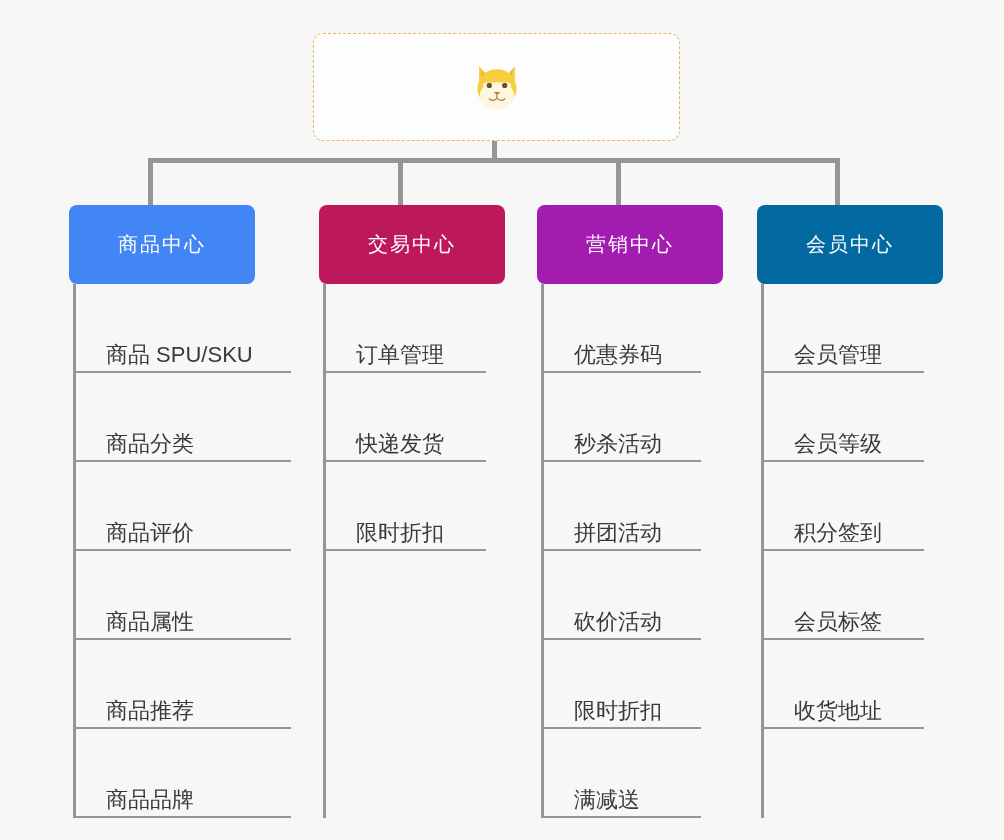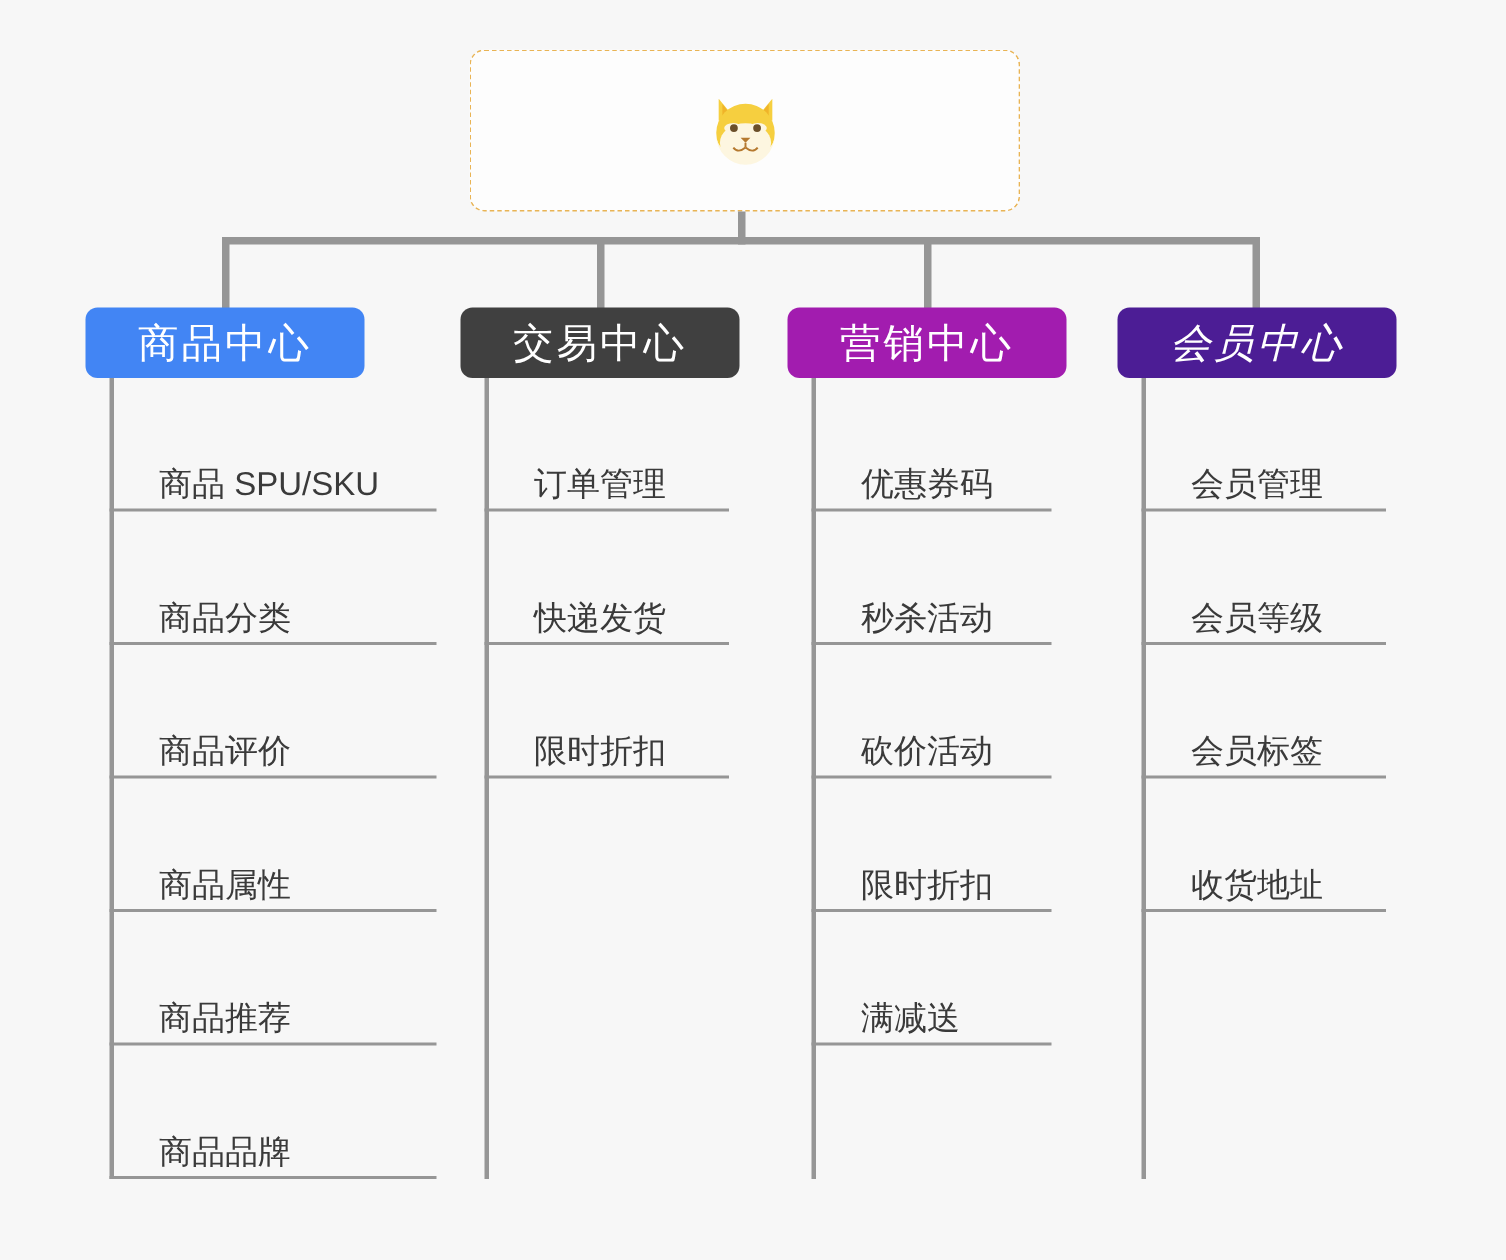--- a/index.html
+++ b/index.html
@@ -75,29 +75,30 @@
   }
 
   
   .column {
     position: absolute;
     top: 205px;
     width: 186px;
   }
   .cat-box {
     width: 186px;
-    height: 47px;
+    height: 79px;
     border-radius: 8px;
     display: flex;
     align-items: center;
     justify-content: center;
     color: #ffffff;
-    font-size: 27px;
+    font-size: 20px;
     letter-spacing: 2px;
     box-sizing: border-box;
+    margin-left: 12px;
   }
 
   
   .leaf-tree {
     position: relative;
     margin-left: 16px;          
     padding-top: 0;
   }
   .leaf-trunk {
     position: absolute;
@@ -187,21 +188,21 @@
             <span class="leaf-label">商品推荐</span>
             <div class="leaf-underline" style="width: 218px;"></div>
           </div>
           <div class="leaf-item">
             <span class="leaf-label">商品品牌</span>
             <div class="leaf-underline" style="width: 218px;"></div>
           </div>
         </div>
       </div>
       <div class="column" style="left: 307px;">
-        <div class="cat-box" style="background: #404040;">
+        <div class="cat-box" style="background: #be185d;">
           <span>交易中心</span>
         </div>
         <div class="leaf-tree">
           <div class="leaf-trunk" style="height: 534px;"></div>
           <div class="leaf-item">
             <span class="leaf-label">订单管理</span>
             <div class="leaf-underline" style="width: 163px;"></div>
           </div>
           <div class="leaf-item">
             <span class="leaf-label">快递发货</span>
@@ -221,48 +222,56 @@
           <div class="leaf-trunk" style="height: 534px;"></div>
           <div class="leaf-item">
             <span class="leaf-label">优惠券码</span>
             <div class="leaf-underline" style="width: 160px;"></div>
           </div>
           <div class="leaf-item">
             <span class="leaf-label">秒杀活动</span>
             <div class="leaf-underline" style="width: 160px;"></div>
           </div>
           <div class="leaf-item">
+            <span class="leaf-label">拼团活动</span>
+            <div class="leaf-underline" style="width: 160px;"></div>
+          </div>
+          <div class="leaf-item">
             <span class="leaf-label">砍价活动</span>
             <div class="leaf-underline" style="width: 160px;"></div>
           </div>
           <div class="leaf-item">
             <span class="leaf-label">限时折扣</span>
             <div class="leaf-underline" style="width: 160px;"></div>
           </div>
           <div class="leaf-item">
             <span class="leaf-label">满减送</span>
             <div class="leaf-underline" style="width: 160px;"></div>
           </div>
         </div>
       </div>
       <div class="column" style="left: 745px;">
-        <div class="cat-box" style="background: #4c1d95; font-style: italic;">
+        <div class="cat-box" style="background: #0369a1;">
           <span>会员中心</span>
         </div>
         <div class="leaf-tree">
           <div class="leaf-trunk" style="height: 534px;"></div>
           <div class="leaf-item">
             <span class="leaf-label">会员管理</span>
             <div class="leaf-underline" style="width: 163px;"></div>
           </div>
           <div class="leaf-item">
             <span class="leaf-label">会员等级</span>
             <div class="leaf-underline" style="width: 163px;"></div>
           </div>
           <div class="leaf-item">
+            <span class="leaf-label">积分签到</span>
+            <div class="leaf-underline" style="width: 163px;"></div>
+          </div>
+          <div class="leaf-item">
             <span class="leaf-label">会员标签</span>
             <div class="leaf-underline" style="width: 163px;"></div>
           </div>
           <div class="leaf-item">
             <span class="leaf-label">收货地址</span>
             <div class="leaf-underline" style="width: 163px;"></div>
           </div>
         </div>
       </div>
     </div>

